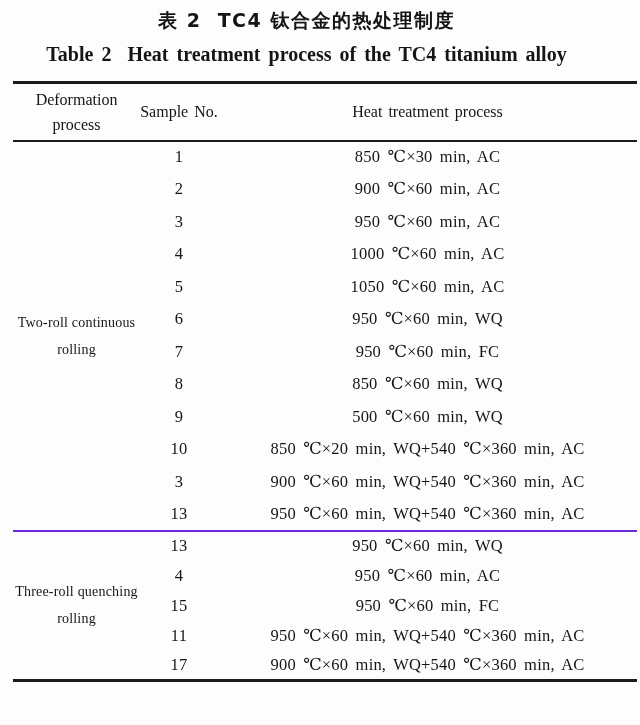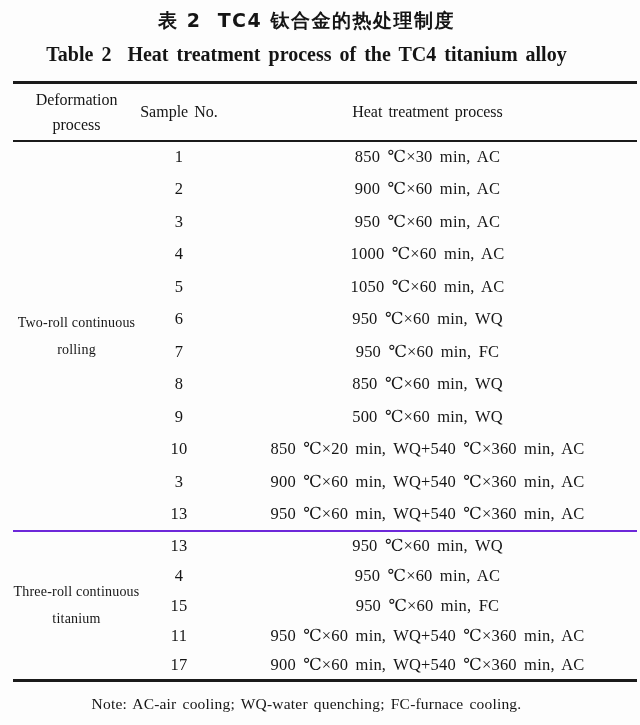--- a/index.html
+++ b/index.html
@@ -144,21 +144,21 @@
         <td>3</td>
         <td>900 ℃×60 min, WQ+540 ℃×360 min, AC</td>
       </tr>
       <tr>
         <td>13</td>
         <td>950 ℃×60 min, WQ+540 ℃×360 min, AC</td>
       </tr>
     </tbody>
     <tbody class="group-three-roll">
       <tr>
-        <td class="group-label" rowspan="5">Three-roll continuous titanium</td>
+        <td class="group-label" rowspan="5">Three-roll quenching rolling</td>
         <td>13</td>
         <td>950 ℃×60 min, WQ</td>
       </tr>
       <tr>
         <td>4</td>
         <td>950 ℃×60 min, AC</td>
       </tr>
       <tr>
         <td>15</td>
         <td>950 ℃×60 min, FC</td>
@@ -167,15 +167,14 @@
         <td>11</td>
         <td>950 ℃×60 min, WQ+540 ℃×360 min, AC</td>
       </tr>
       <tr>
         <td>17</td>
         <td>900 ℃×60 min, WQ+540 ℃×360 min, AC</td>
       </tr>
     </tbody>
   </table>
 
-  <div class="note">Note: AC-air cooling; WQ-water quenching; FC-furnace cooling.</div>
 
 </div>
 
 </body></html>

